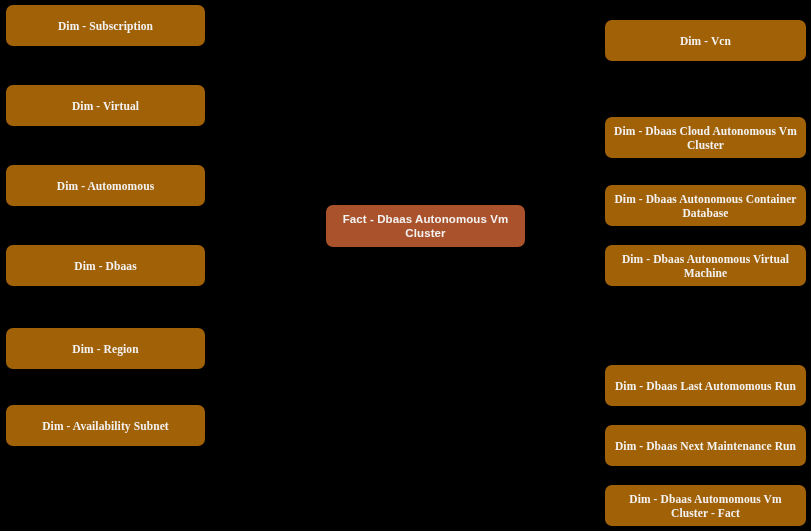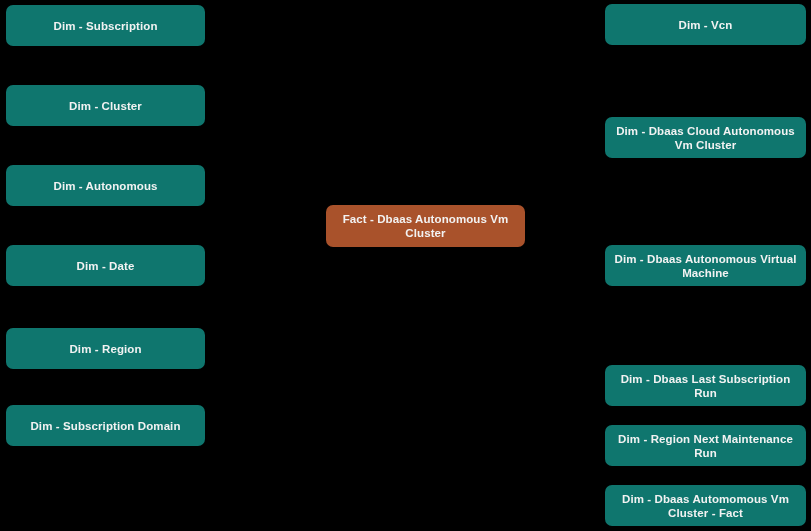--- a/index.html
+++ b/index.html
@@ -25,21 +25,22 @@
     text-align: center;
     color: #f2f2f2;
     font-size: 11.5px;
     font-weight: bold;
     line-height: 14px;
     letter-spacing: 0.1px;
     padding: 2px 6px;
     -webkit-font-smoothing: antialiased;
   }
   .node.dim {
-    background: #0f766e;
+    background: #a16207;
+    font-family: Liberation Serif, serif;
   }
   .node.fact {
     background: #a9522b;
   }
   .node-label {
     display: block;
     width: 100%;
   }
   
   .col-left  { left: 6px;   width: 199px; height: 41px; }
@@ -49,63 +50,66 @@
 </head>
 <body>
 
 <div id="canvas">
 
   <div class="node dim col-left" style="top:5px">
     <span class="node-label">Dim - Subscription</span>
   </div>
 
   <div class="node dim col-left" style="top:85px">
-    <span class="node-label">Dim - Cluster</span>
+    <span class="node-label">Dim - Virtual</span>
   </div>
 
   <div class="node dim col-left" style="top:165px">
-    <span class="node-label">Dim - Autonomous</span>
+    <span class="node-label">Dim - Automomous</span>
   </div>
 
   <div class="node dim col-left" style="top:245px">
-    <span class="node-label">Dim - Date</span>
+    <span class="node-label">Dim - Dbaas</span>
   </div>
 
   <div class="node dim col-left" style="top:328px">
     <span class="node-label">Dim - Region</span>
   </div>
 
   <div class="node dim col-left" style="top:405px">
-    <span class="node-label">Dim - Subscription Domain</span>
+    <span class="node-label">Dim - Availability Subnet</span>
   </div>
 
   <div class="node fact col-center" style="top:205px">
     <span class="node-label">Fact - Dbaas Autonomous Vm Cluster</span>
   </div>
 
-  <div class="node dim col-right" style="top:4px">
+  <div class="node dim col-right" style="top:20px">
     <span class="node-label">Dim - Vcn</span>
   </div>
 
 
   <div class="node dim col-right" style="top:117px">
     <span class="node-label">Dim - Dbaas Cloud Autonomous Vm Cluster</span>
   </div>
 
+  <div class="node dim col-right" style="top:185px">
+    <span class="node-label">Dim - Dbaas Autonomous Container Database</span>
+  </div>
 
   <div class="node dim col-right" style="top:245px">
     <span class="node-label">Dim - Dbaas Autonomous Virtual Machine</span>
   </div>
 
 
   <div class="node dim col-right" style="top:365px">
-    <span class="node-label">Dim - Dbaas Last Subscription Run</span>
+    <span class="node-label">Dim - Dbaas Last Automomous Run</span>
   </div>
 
   <div class="node dim col-right" style="top:425px">
-    <span class="node-label">Dim - Region Next Maintenance Run</span>
+    <span class="node-label">Dim - Dbaas Next Maintenance Run</span>
   </div>
 
   <div class="node dim col-right" style="top:485px">
     <span class="node-label">Dim - Dbaas Automomous Vm Cluster - Fact</span>
   </div>
 
 </div>
 
 </body></html>

